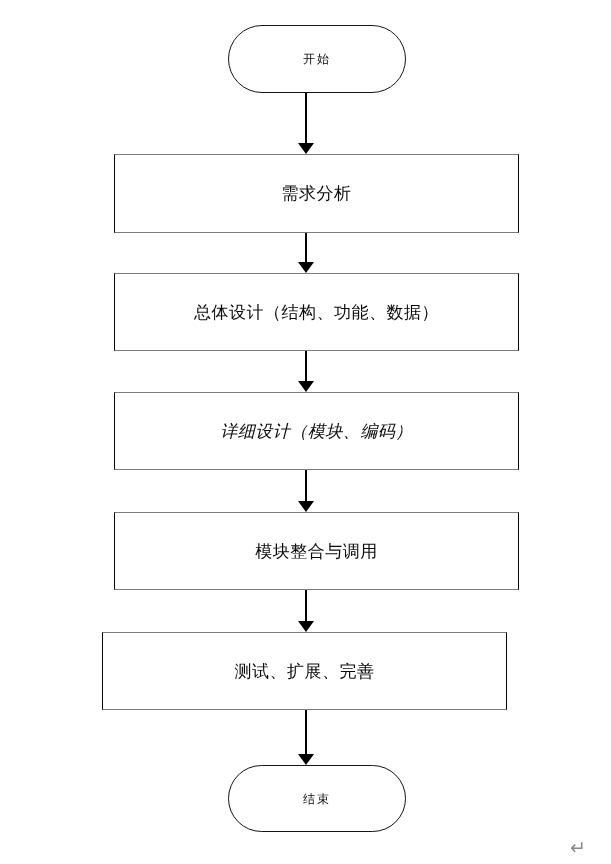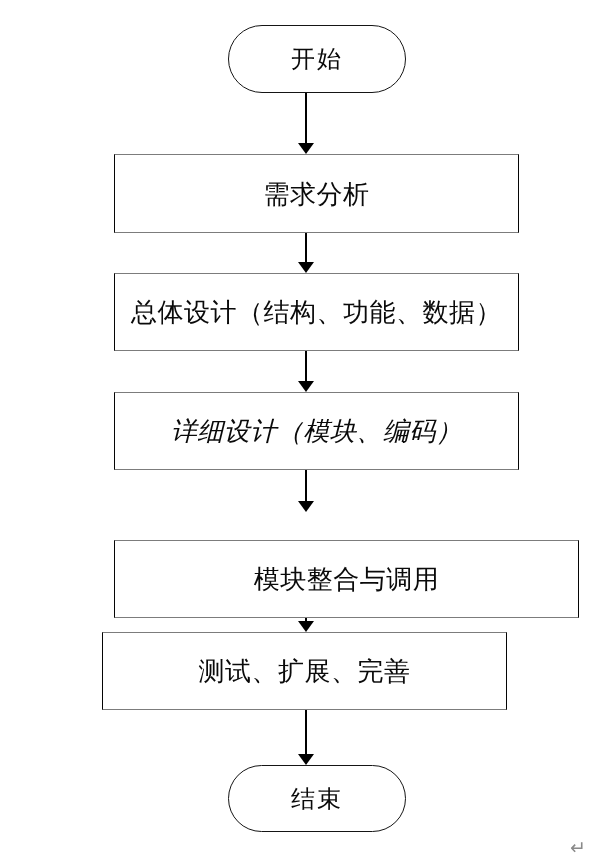--- a/index.html
+++ b/index.html
@@ -40,29 +40,29 @@
   }
 
   .node-process {
     border-left: 1.6px solid #050505;
     border-right: 1.6px solid #050505;
     border-top: 1.6px solid #7c7c7c;
     border-bottom: 1.6px solid #7c7c7c;
   }
 
   .node-label {
-    font-size: 26px;
+    font-size: 17px;
     line-height: 1;
     letter-spacing: 0.5px;
     white-space: nowrap;
     color: #0a0a0a;
   }
 
   .node-terminal .node-label {
-    font-size: 24px;
+    font-size: 12px;
     letter-spacing: 2px;
   }
 
   
   .connector {
     position: absolute;
     width: 22px;
   }
   .connector .stem {
     position: absolute;
@@ -123,21 +123,21 @@
     </div>
     <div class="node node-process" style="left: 114px; top: 154px; width: 405px; height: 79px;">
       <span class="node-label">需求分析</span>
     </div>
     <div class="node node-process" style="left: 114px; top: 273px; width: 405px; height: 78px; justify-content: center;">
       <span class="node-label">总体设计（结构、功能、数据）</span>
     </div>
     <div class="node node-process" style="left: 114px; top: 392px; width: 405px; height: 78px; font-style: italic;">
       <span class="node-label">详细设计（模块、编码）</span>
     </div>
-    <div class="node node-process" style="left: 114px; top: 540px; width: 465px; height: 78px;">
+    <div class="node node-process" style="left: 114px; top: 512px; width: 405px; height: 78px;">
       <span class="node-label">模块整合与调用</span>
     </div>
     <div class="node node-process" style="left: 102px; top: 632px; width: 405px; height: 78px;">
       <span class="node-label">测试、扩展、完善</span>
     </div>
     <div class="node node-terminal" style="left: 228px; top: 765px; width: 178px; height: 67px;">
       <span class="node-label">结束</span>
     </div>
     <div class="pilcrow" style="left: 570px; top: 838px;">↵</div>
   </div>

